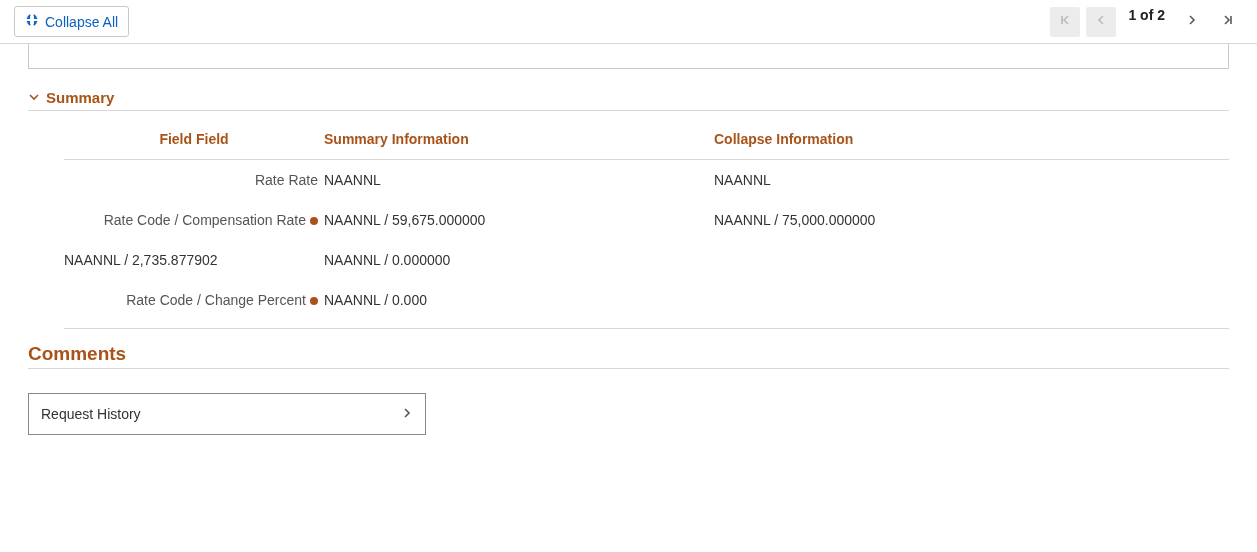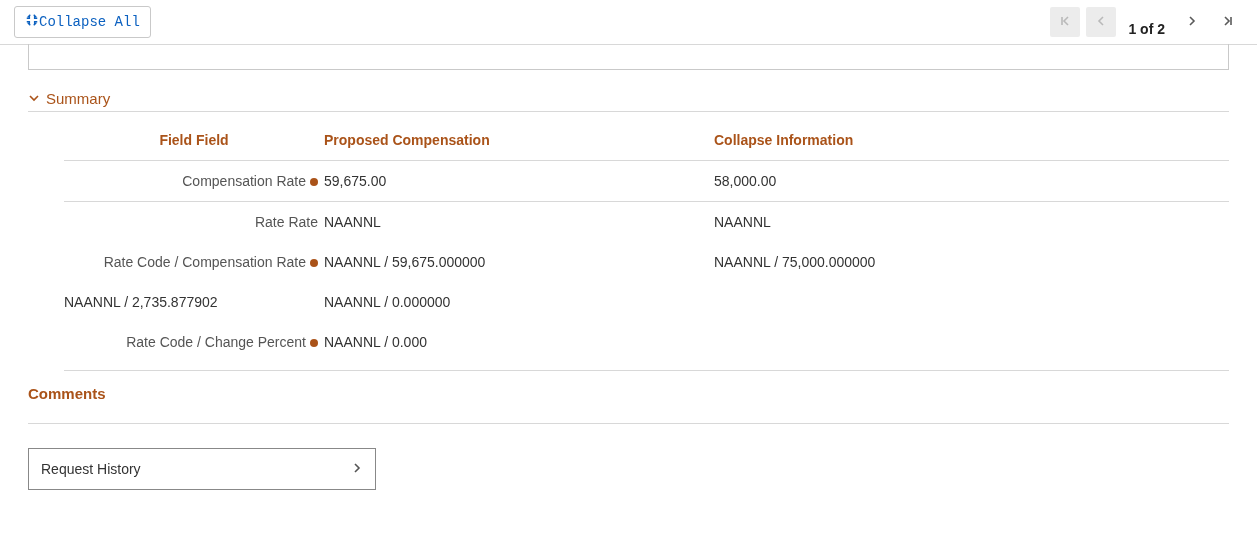--- a/index.html
+++ b/index.html
@@ -9,32 +9,32 @@
       display: flex;
       justify-content: space-between;
       align-items: center;
       padding: 6px 14px;
       border-bottom: 1px solid #d8d8d8;
     }
 
     .collapse-btn {
       display: inline-flex;
       align-items: center;
+      gap: 6px;
       padding: 6px 10px;
       border: 1px solid #c9c9c9;
       border-radius: 3px;
       background: #fff;
       cursor: pointer;
       color: #0c61c0;
       font-size: 14px;
-      font-family: Liberation Mono, monospace;
     }
     .collapse-btn svg { width: 14px; height: 14px; }
 
-    .paginator { display: flex; align-items: flex-end; gap: 6px; }
+    .paginator { display: flex; align-items: flex-start; gap: 6px; }
     .pg-btn {
       width: 30px; height: 30px;
       display: inline-flex; align-items: center; justify-content: center;
       border: none; background: transparent; cursor: pointer; border-radius: 2px;
       color: #5a5a5a;
     }
     .pg-btn.disabled { background: #ececec; color: #b9b9b9; cursor: default; }
     .pg-label { font-weight: bold; color: #222; padding: 0 6px; }
     .pg-btn svg { width: 12px; height: 12px; }
 
@@ -45,21 +45,21 @@
       border-top: none;
       margin-top: -1px;
       padding: 8px 10px 10px 10px;
       color: #888;
       min-height: 26px;
     }
 
     .section-header {
       display: flex; align-items: center; gap: 6px;
       color: #aa5319;
-      font-weight: normal;
+      font-weight: bold;
       font-size: 15px;
       border-bottom: 1px solid #d8d8d8;
       padding: 20px 0 4px 0;
       cursor: pointer;
     }
     .section-header svg { width: 12px; height: 12px; }
 
     .summary-table { margin-left: 36px; margin-top: 8px; }
     .thead-row, .trow {
       display: grid;
@@ -75,28 +75,28 @@
     .thead-row .c1 { text-align: center; }
     .trow .c1 { text-align: right; color: #555; padding-right: 6px; }
     .trow.first-data { border-bottom: 1px solid #d8d8d8; }
     .dot {
       display: inline-block; width: 8px; height: 8px; border-radius: 50%;
       background: #aa5319; margin-left: 4px; vertical-align: middle;
     }
     .bottom-hr { border: none; border-top: 1px solid #d8d8d8; margin-top: 8px; }
 
     .comments-label {
-      color: #aa5319; font-weight: bold; font-size: 15px;
-      border-bottom: 1px solid #d8d8d8; padding: 14px 0 21px 0;
+      color: #aa5319; font-weight: bold; font-size: 19px;
+      border-bottom: 1px solid #d8d8d8; padding: 14px 0 3px 0;
     }
     .comments-text { padding: 12px 0 0 0; color: #333; }
 
     .req-history {
       margin-top: 24px;
-      width: 348px;
+      width: 398px;
       border: 1px solid #888;
       padding: 12px 12px;
       display: flex; justify-content: space-between; align-items: center;
       cursor: pointer;
     }
     .req-history svg { width: 12px; height: 12px; color: #555; }
   </style>
 </head>
 <body>
 
@@ -160,29 +160,24 @@
       <svg viewBox="0 0 12 12" fill="none" stroke="#aa5319" stroke-width="1.6">
           <path d="M2 4 L6 8 L10 4"></path>
         </svg>
     </span>
     <span>Summary</span>
   </div>
 
   <div class="summary-table">
     <div class="thead-row">
       <div class="c1">Field Field</div>
-      <div class="c2">Proposed Compensation</div>
+      <div class="c2">Summary Information</div>
       <div class="c3">Collapse Information</div>
     </div>
     <div id="summary-body">
-        <div class="trow first-data">
-          <div class="c1">Compensation Rate<span class="dot"></span></div>
-          <div class="c2">59,675.00</div>
-          <div class="c3">58,000.00</div>
-        </div>
         <div class="trow">
           <div class="c1">Rate Rate</div>
           <div class="c2">NAANNL</div>
           <div class="c3">NAANNL</div>
         </div>
         <div class="trow">
           <div class="c1">Rate Code / Compensation Rate<span class="dot"></span></div>
           <div class="c2">NAANNL / 59,675.000000</div>
           <div class="c3">NAANNL / 75,000.000000</div>
         </div>

